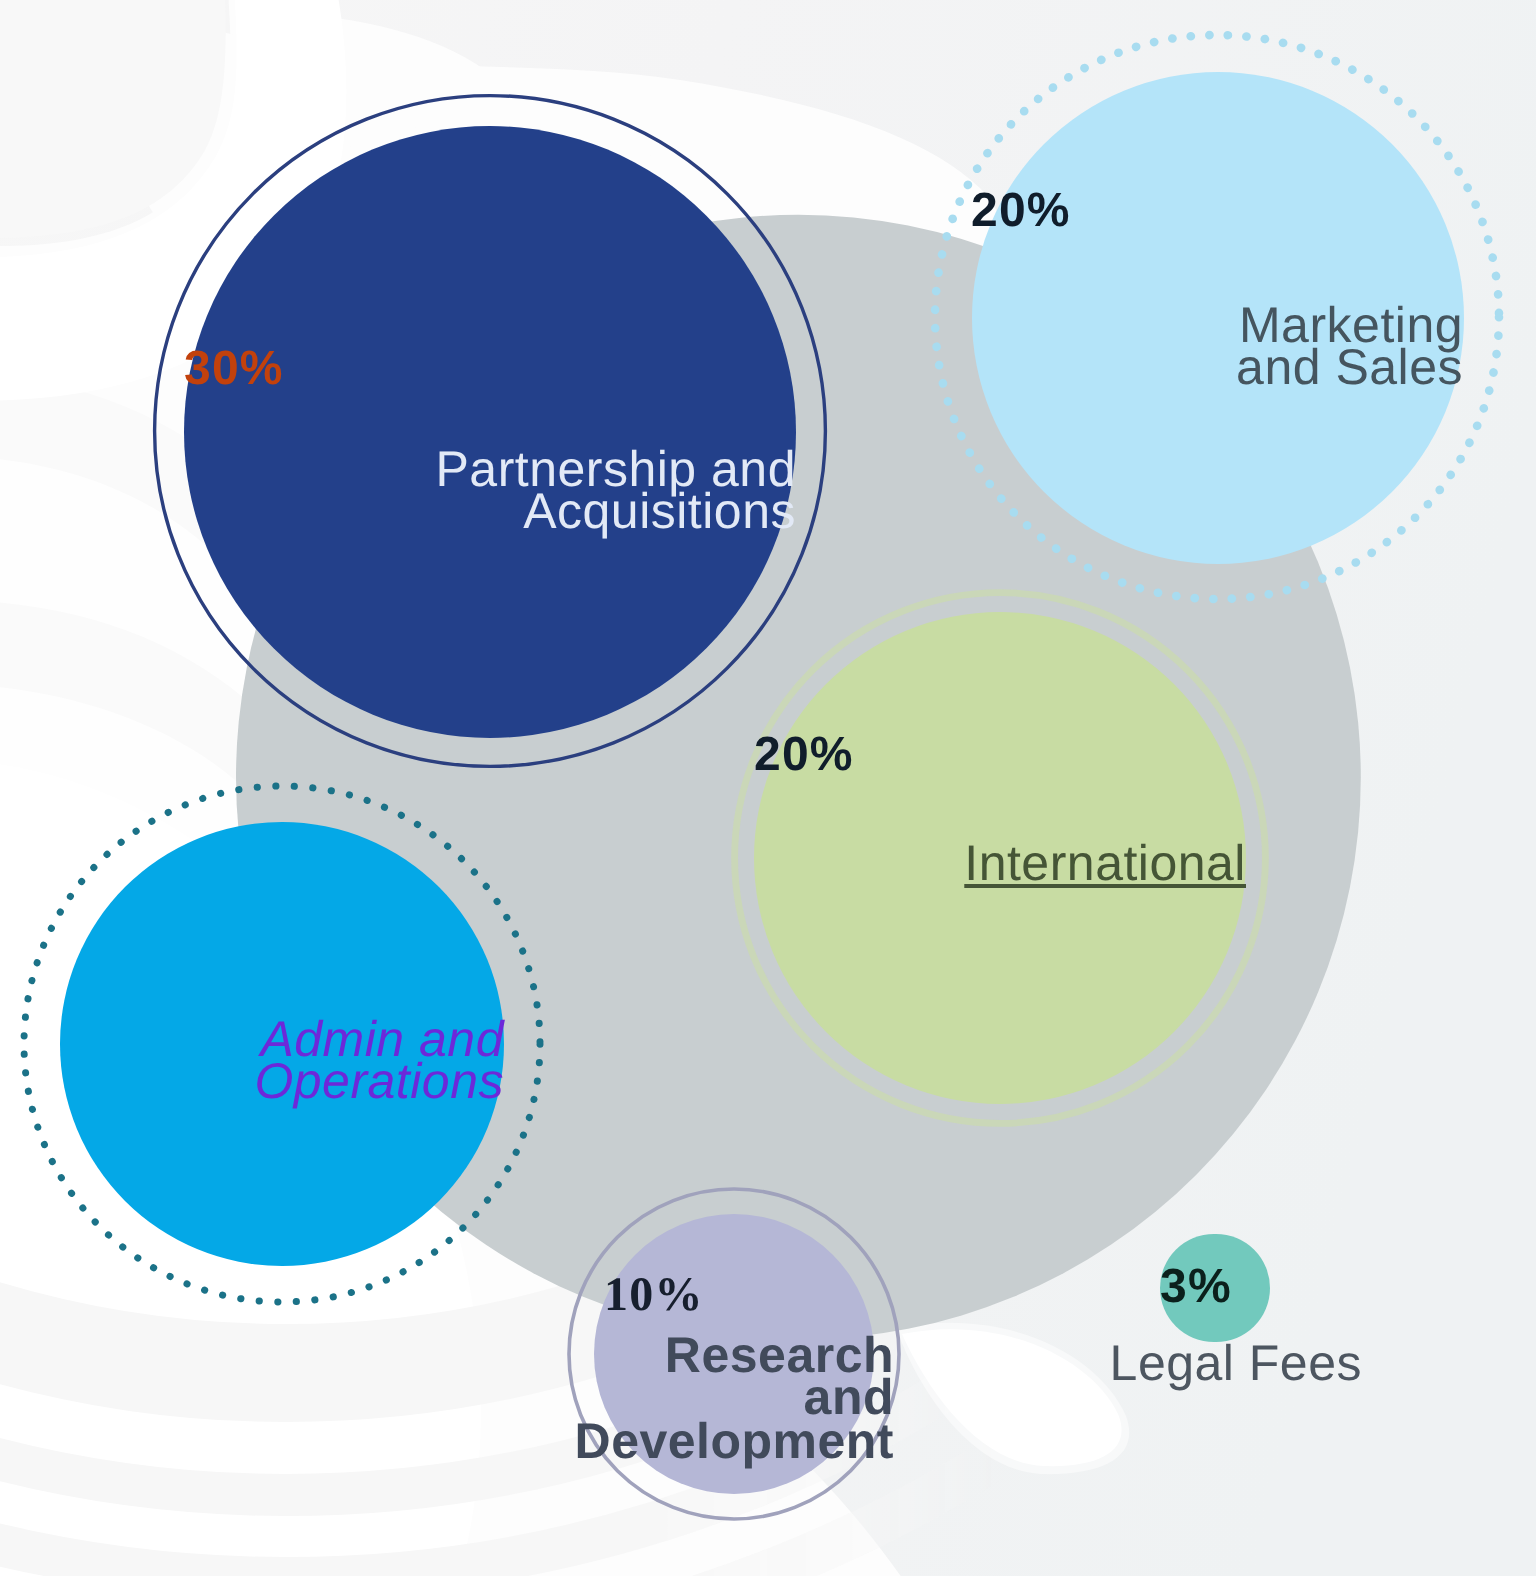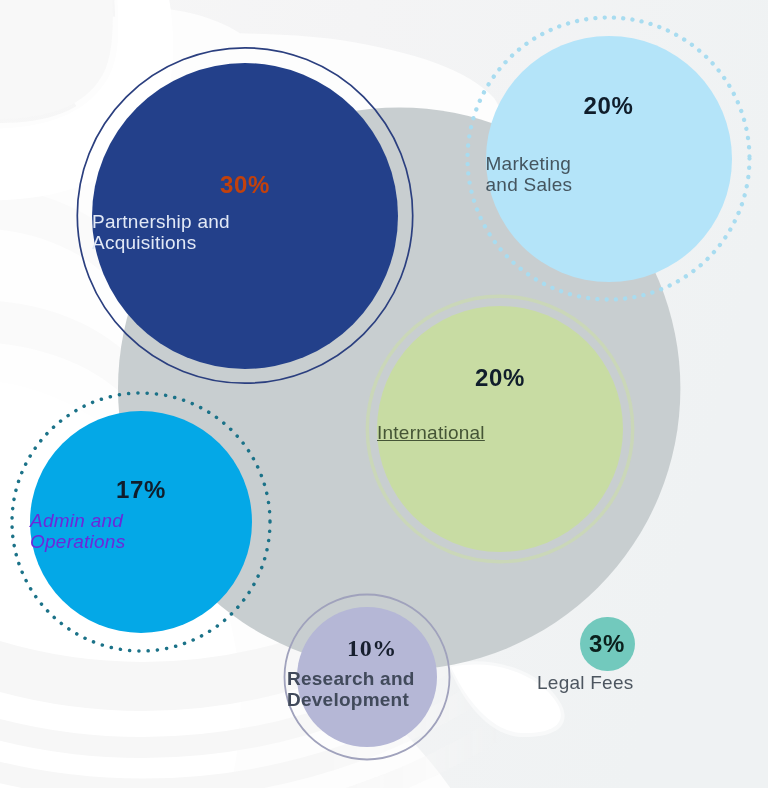--- a/index.html
+++ b/index.html
@@ -2,23 +2,23 @@
 <html><head>
 <meta charset="utf-8">
 <title>Budget Allocation Bubble Chart</title>
 <style>
   html,body{margin:0;padding:0;}
   body{width:768px;height:788px;overflow:hidden;background:#eff2f3;
        font-family:"Liberation Sans",sans-serif;-webkit-font-smoothing:antialiased;}
   #stage{position:relative;width:768px;height:788px;overflow:hidden;background:#eff2f3;}
   svg.layer{position:absolute;left:0;top:0;width:768px;height:788px;display:block;}
   .bubble{position:absolute;border-radius:50%;}
-  .pct{position:absolute;left:0;right:0;text-align:center;font-weight:bold;
+  .pct{position:absolute;left:0;right:0;text-align:left;font-weight:bold;
        font-size:24px;letter-spacing:0.6px;line-height:1;}
-  .lbl{position:absolute;left:0;right:0;text-align:left;font-size:19px;
+  .lbl{position:absolute;left:0;right:0;text-align:right;font-size:25px;
        letter-spacing:0.25px;line-height:21.3px;}
 </style>
 </head>
 <body>
 
 <div id="stage">
 
   <svg class="layer" viewBox="0 0 768 788">
     <defs>
       <clipPath id="frame">
@@ -74,40 +74,39 @@
   <svg class="layer" viewBox="0 0 768 788">
     <circle cx="245" cy="215.5" r="167.7" fill="none" stroke="#2b3f7f" stroke-width="1.7"></circle>
     <circle cx="608.5" cy="158.5" r="141" fill="none" stroke="#a8dcf0" stroke-width="4.3" stroke-linecap="round" stroke-dasharray="0.1 9.2"></circle>
     <circle cx="141" cy="522" r="129" fill="none" stroke="#1b7288" stroke-width="3.5" stroke-linecap="round" stroke-dasharray="0.1 9.2"></circle>
     <circle cx="500" cy="429" r="132.7" fill="none" stroke="#ccdda8" stroke-width="3.4" opacity="0.6"></circle>
     <circle cx="367" cy="677" r="82.5" fill="none" stroke="#a0a2bc" stroke-width="1.8"></circle>
   </svg>
 
   <div class="bubble" style="left:92px;top:62.5px;width:306px;height:306px;background:#23408a;"></div>
   <div class="pct" style="left:92px;width:306px;top:173px;color:#c2410c;">30%</div>
-  <div class="lbl" style="left:92px;width:306px;top:211px;color:#e2e9f6;">
+  <div class="lbl" style="left:92px;width:306px;top:225px;color:#e2e9f6;">
     <div>Partnership and</div>
     <div>Acquisitions</div>
   </div>
 
   <div class="bubble" style="left:485.5px;top:35.5px;width:246px;height:246px;background:#b4e4f9;"></div>
   <div class="pct" style="left:485.5px;width:246px;top:93.8px;color:#101d2b;">20%</div>
   <div class="lbl" style="left:485.5px;width:246px;top:153px;color:#45555f;">
     <div>Marketing</div>
     <div>and Sales</div>
   </div>
 
   <div class="bubble" style="left:377px;top:306px;width:246px;height:246px;background:#c8dca3;"></div>
   <div class="pct" style="left:377px;width:246px;top:365.6px;color:#101d2b;">20%</div>
   <div class="lbl" style="left:377px;width:246px;top:422px;color:#455536;text-decoration:underline;">
     <div>International</div>
   </div>
 
   <div class="bubble" style="left:30px;top:411px;width:222px;height:222px;background:#04a8e7;"></div>
-  <div class="pct" style="left:30px;width:222px;top:477.7px;color:#101d2b;">17%</div>
   <div class="lbl" style="left:30px;width:222px;top:510px;color:#6d28d9;font-style:italic;">
     <div>Admin and</div>
     <div>Operations</div>
   </div>
 
   <div class="bubble" style="left:296.8px;top:606.8px;width:140.5px;height:140.5px;background:#b5b7d6;"></div>
   <div class="pct" style="left:302px;width:140px;top:636.3px;color:#171f2e;font-family:Liberation Serif, serif;">10%</div>
   <div class="lbl" style="left:287px;width:160px;top:668px;color:#414a5b;font-weight:bold;">
     <div>Research and</div>
     <div>Development</div>

